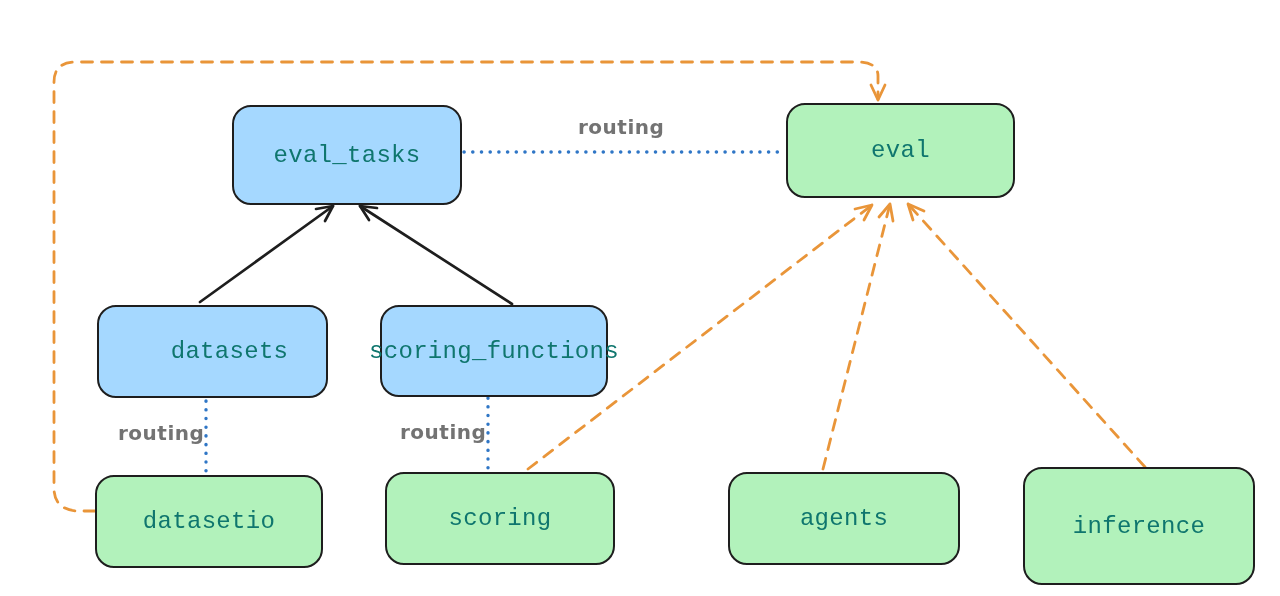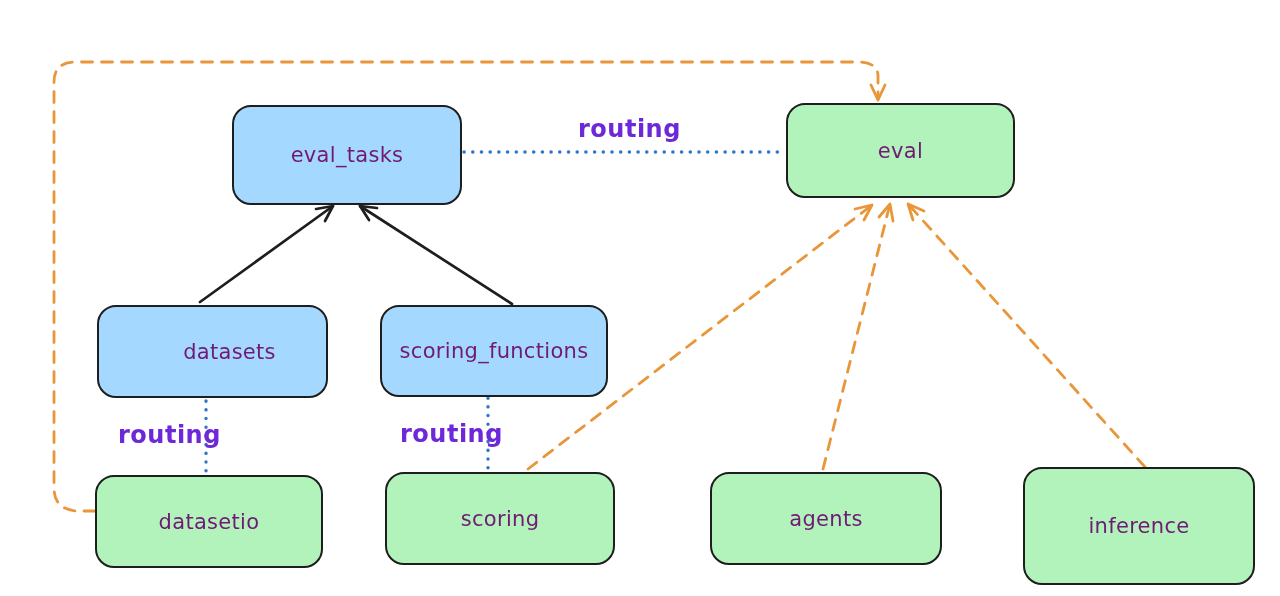--- a/index.html
+++ b/index.html
@@ -10,30 +10,31 @@
     font-family:"DejaVu Sans","Liberation Sans",sans-serif;
     overflow:hidden;
   }
   .edges{position:absolute;left:0;top:0;width:1280px;height:596px;}
   .node{
     position:absolute;
     box-sizing:border-box;
     border:2.6px solid #1e1e1e;
     border-radius:19px;
     display:flex;align-items:center;justify-content:center;
-    font-size:21px;color:#701a75;
+    font-size:24px;color:#0f766e;
     letter-spacing:0.3px;
     z-index:2;
+    font-family:Liberation Mono, monospace;
   }
   .node.blue{background:#a5d8ff;}
   .node.green{background:#b2f2bb;}
   .edge-label{
     position:absolute;
-    color:#6d28d9;
-    font-size:24px;
+    color:#737373;
+    font-size:20px;
     font-weight:bold;
     letter-spacing:0.5px;
     z-index:3;
   }
   .stroke-black{stroke:#1e1e1e;stroke-width:2.7;fill:none;stroke-linecap:round;stroke-linejoin:round;}
   .stroke-blue-dotted{stroke:#2f76c6;stroke-width:3.4;fill:none;stroke-linecap:round;stroke-dasharray:0.2 8.5;}
   .stroke-orange-dashed{stroke:#e99539;stroke-width:2.8;fill:none;stroke-linecap:round;stroke-linejoin:round;stroke-dasharray:11 9;}
   .stroke-orange-solid{stroke:#e99539;stroke-width:2.8;fill:none;stroke-linecap:round;stroke-linejoin:round;}
 </style>
 </head>
@@ -85,21 +86,21 @@
   </div>
 
   <div class="node blue" style="left:380px;top:305px;width:228px;height:92px;">
     <span>scoring_functions</span>
   </div>
 
   <div class="node green" style="left:385px;top:472px;width:230px;height:93px;">
     <span>scoring</span>
   </div>
 
-  <div class="node green" style="left:710px;top:472px;width:232px;height:93px;">
+  <div class="node green" style="left:728px;top:472px;width:232px;height:93px;">
     <span>agents</span>
   </div>
 
   <div class="node green" style="left:1023px;top:467px;width:232px;height:118px;">
     <span>inference</span>
   </div>
 
   <div class="edge-label" style="left:578px;top:115px;">routing</div>
 
   <div class="edge-label" style="left:118px;top:421px;">routing</div>

